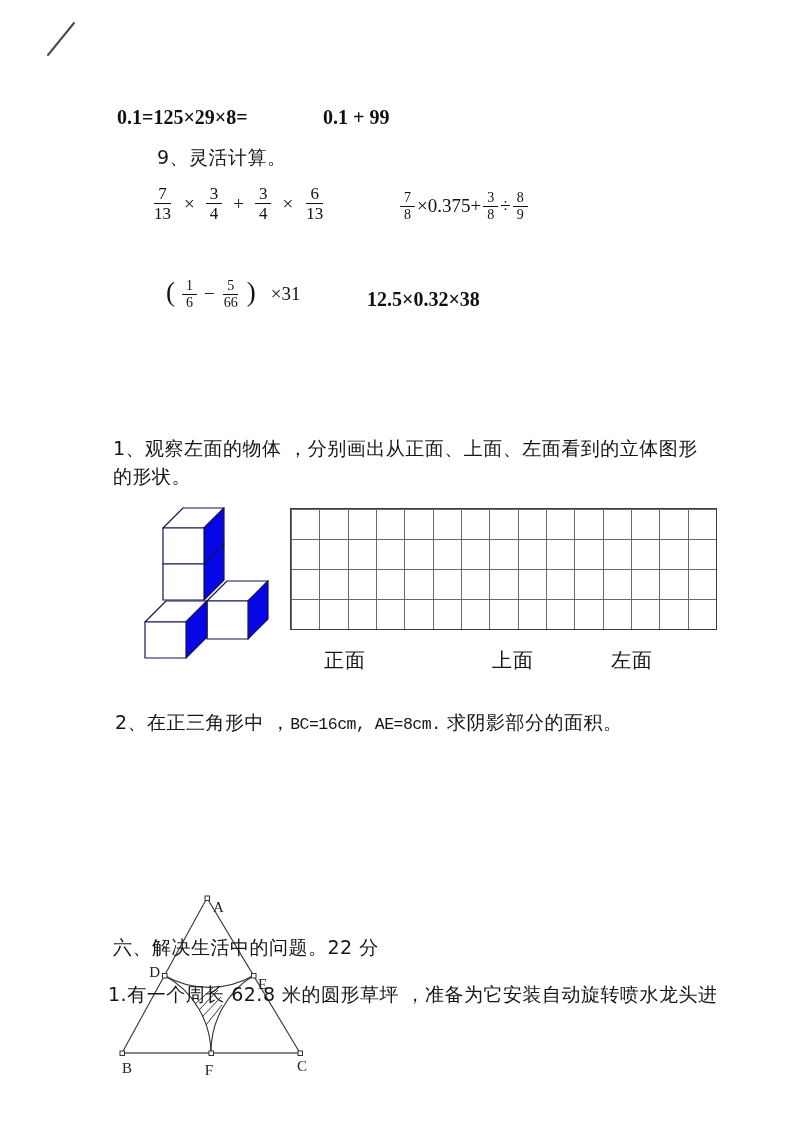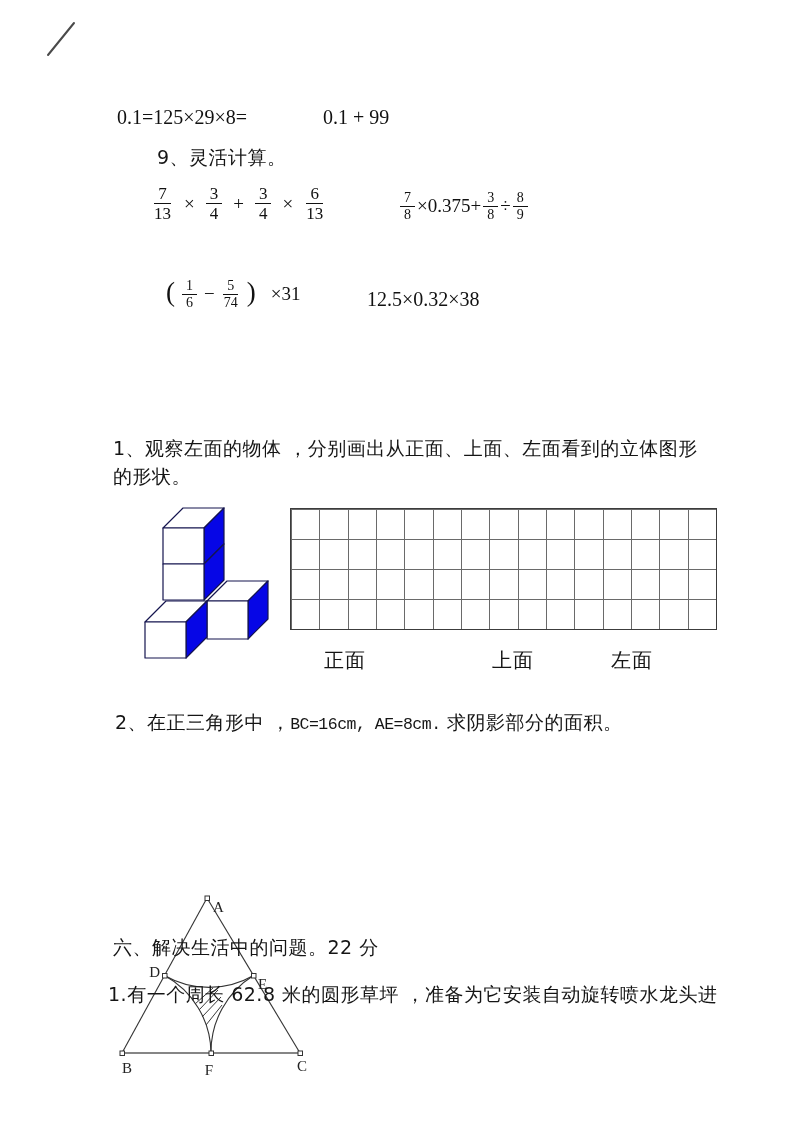--- a/index.html
+++ b/index.html
@@ -1,20 +1,20 @@
 <!DOCTYPE html>
 <html><head>
 <meta charset="utf-8">
 <style>
   html,body{margin:0;padding:0;background:#ffffff;}
   .page{position:relative;width:793px;height:1122px;background:#ffffff;overflow:hidden;
         font-family:"DejaVu Sans",sans-serif;color:#111;}
   .abs{position:absolute;white-space:nowrap;}
   .cjk{font-size:19px;letter-spacing:0.5px;color:#151515;z-index:2;}
-  .serif{font-family:"Liberation Serif",serif;font-size:20px;color:#111;z-index:2;}
+  .serif{font-family:"Liberation Serif",serif;font-size:20px;color:#111;z-index:2;font-weight:bold;}
   .mono{font-family:"Liberation Mono",monospace;font-size:16.5px;letter-spacing:-0.5px;}
   .expr{display:flex;align-items:center;z-index:2;}
   .frac{display:inline-flex;flex-direction:column;align-items:center;
         font-family:"Liberation Serif",serif;line-height:1.12;color:#111;}
   .f-lg{font-size:17px;}
   .f-sm{font-size:14px;}
   .frac .fn{border-bottom:1.3px solid #111;padding:0 4px;}
   .frac .fd{padding:0 2px;}
   .op{font-family:"Liberation Serif",serif;font-size:19px;color:#111;}
   .paren{font-family:"Liberation Serif",serif;font-size:27px;font-weight:400;
@@ -135,21 +135,21 @@
 
   <div class="abs expr" style="left:166px;top:278px;gap:7px;">
     <span class="paren">(</span>
     <span class="frac f-sm">
         <span class="fn">1</span>
         <span class="fd">6</span>
       </span>
     <span class="op">−</span>
     <span class="frac f-sm">
         <span class="fn">5</span>
-        <span class="fd">74</span>
+        <span class="fd">66</span>
       </span>
     <span class="paren">)</span>
     <span class="op" style="margin-left:8px;">×31</span>
   </div>
 
   <div class="abs serif" style="left:367px;top:288px;">12.5×0.32×38</div>
 
   <div class="abs cjk" style="left:113px;top:436px;">1、观察左面的物体 ，分别画出从正面、上面、左面看到的立体图形</div>
   <div class="abs cjk" style="left:113px;top:464px;">的形状。</div>
 

